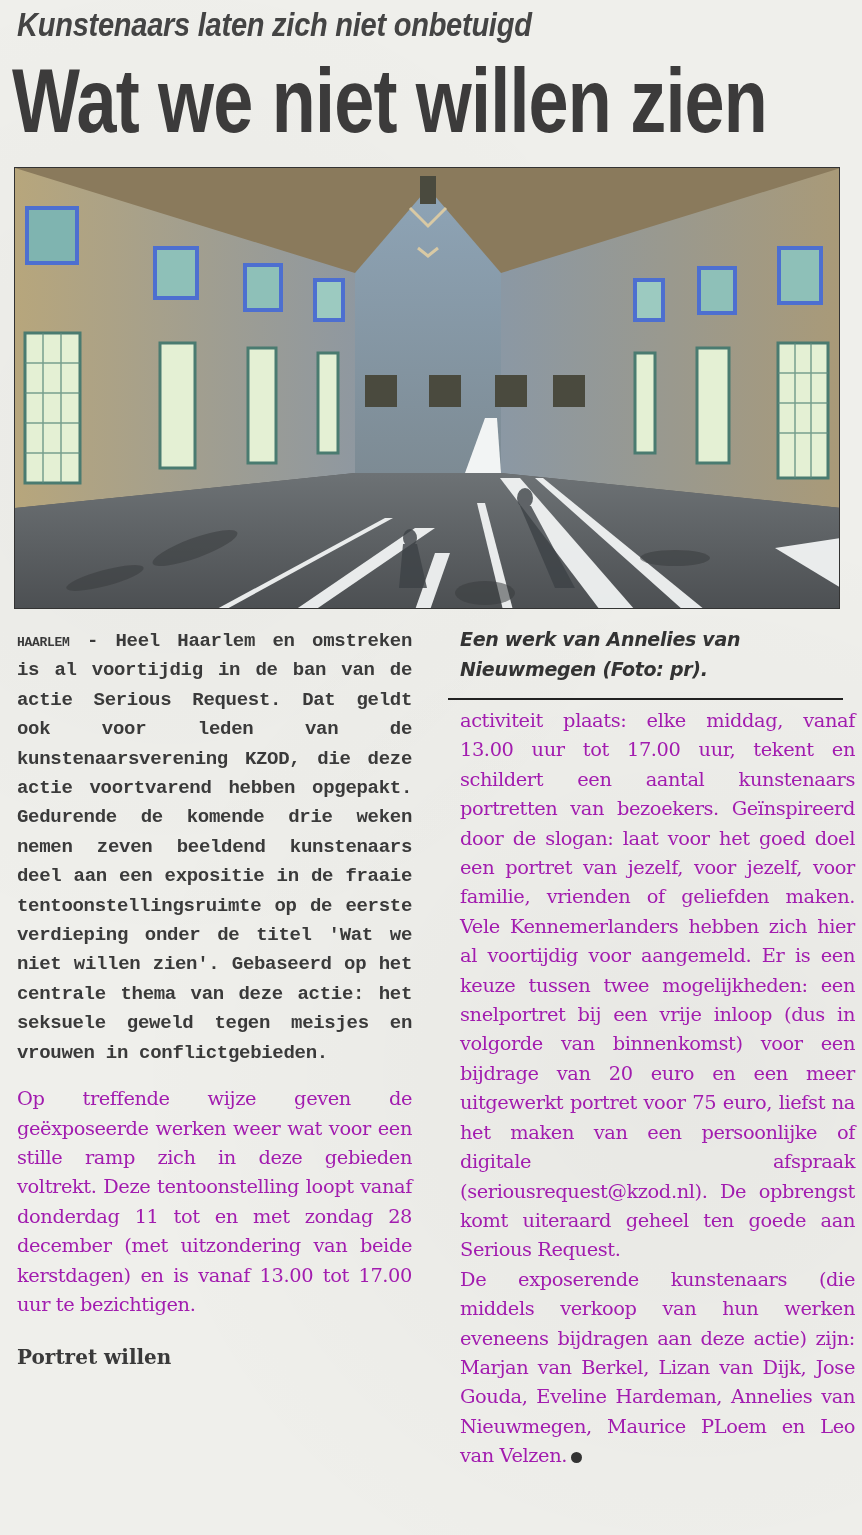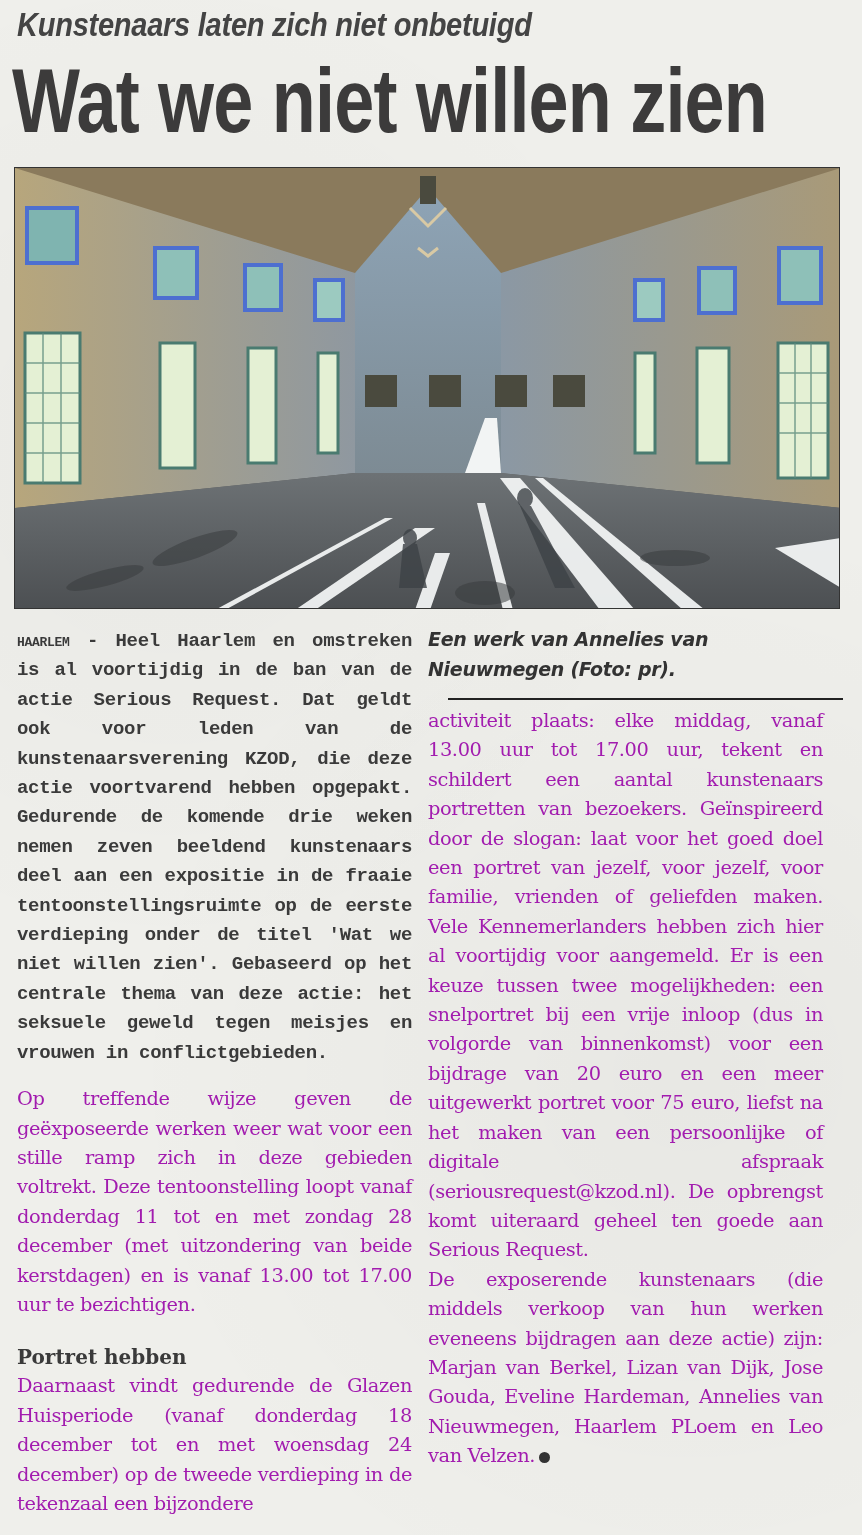--- a/index.html
+++ b/index.html
@@ -25,21 +25,21 @@
     transform: scaleX(0.8); transform-origin: left top; white-space: nowrap;
   }
   .photo {
     position: absolute; left: 14px; top: 167px; width: 826px; height: 442px;
     overflow: hidden; border: 1px solid #333; box-sizing: border-box;
     background: linear-gradient(180deg, #9b9680 0%, #8c98a0 35%, #7d8790 55%, #60605e 62%, #55585a 100%);
   }
   .photo svg { display: block; }
   .col { position: absolute; width: 395px; }
   .col-left { left: 17px; }
-  .col-right { left: 428px; }
+  .col-right { left: 460px; }
   .p {
     margin: 0; text-align: justify; text-align-last: left;
     font-size: 22px; line-height: 29.4px;
   }
   .lead {
     font-family: Liberation Mono, monospace; font-weight: bold;
     font-size: 19px; line-height: 29.4px; color: #3a3a3a; letter-spacing: -0.3px;
   }
   .dateline { font-variant: small-caps; text-transform: lowercase; font-size: 19px; }
   .serif {
@@ -165,28 +165,27 @@
     </g>
     <rect x="405" y="8" width="16" height="28" fill="#4a4a3e"></rect>
   </svg>
 </div>
 
 <div class="col col-left" style="top:627px;">
   <p class="p lead">
     <span class="dateline">HAARLEM</span><span> - </span><span>Heel Haarlem en omstreken is al voortijdig in de ban van de actie Serious Request. Dat geldt ook voor leden van de kunstenaarsverening KZOD, die deze actie voortvarend hebben opgepakt. Gedurende de komende drie weken nemen zeven beeldend kunstenaars deel aan een expositie in de fraaie tentoonstellingsruimte op de eerste verdieping onder de titel 'Wat we niet willen zien'. Gebaseerd op het centrale thema van deze actie: het seksuele geweld tegen meisjes en vrouwen in conflictgebieden.</span>
   </p>
   <p class="p serif" style="margin-top:16px;">Op treffende wijze geven de geëxposeerde werken weer wat voor een stille ramp zich in deze gebieden voltrekt. Deze tentoonstelling loopt vanaf donderdag 11 tot en met zondag 28 december (met uitzondering van beide kerstdagen) en is vanaf 13.00 tot 17.00 uur te bezichtigen.</p>
-  <h3 class="section-heading" style="margin-top:24px;">Portret hebben</h3>
-  <p class="p serif">Daarnaast vindt gedurende de Glazen Huisperiode (vanaf donderdag 18 december tot en met woensdag 24 december) op de tweede verdieping in de tekenzaal een bijzondere</p>
+  <h3 class="section-heading" style="margin-top:24px;">Portret willen</h3>
 </div>
 
 <div class="col col-right" style="top:624px;">
   <p class="caption">Een werk van Annelies van Nieuwmegen (Foto: pr).</p>
 </div>
 
 <div class="rule"></div>
 
 <div class="col col-right" style="top:706px;">
   <p class="p serif">activiteit plaats: elke middag, vanaf 13.00 uur tot 17.00 uur, tekent en schildert een aantal kunstenaars portretten van bezoekers. Geïnspireerd door de slogan: laat voor het goed doel een portret van jezelf, voor jezelf, voor familie, vrienden of geliefden maken. Vele Kennemerlanders hebben zich hier al voortijdig voor aangemeld. Er is een keuze tussen twee mogelijkheden: een snelportret  bij een vrije inloop (dus in volgorde van binnenkomst) voor een bijdrage van 20 euro en een meer uitgewerkt portret voor 75 euro, liefst na het maken van een persoonlijke of digitale afspraak (seriousrequest@kzod.nl). De opbrengst komt uiteraard geheel ten goede aan Serious Request.</p>
   <p class="p serif">
-    <span>De exposerende kunstenaars (die middels verkoop van hun werken eveneens bijdragen aan deze actie) zijn: Marjan van Berkel, Lizan van Dijk, Jose Gouda, Eveline Hardeman, Annelies van Nieuwmegen, Haarlem PLoem en Leo van Velzen.</span><span class="end-dot"></span>
+    <span>De exposerende kunstenaars (die middels verkoop van hun werken eveneens bijdragen aan deze actie) zijn: Marjan van Berkel, Lizan van Dijk, Jose Gouda, Eveline Hardeman, Annelies van Nieuwmegen, Maurice PLoem en Leo van Velzen.</span><span class="end-dot"></span>
   </p>
 </div>
 
 </body></html>

